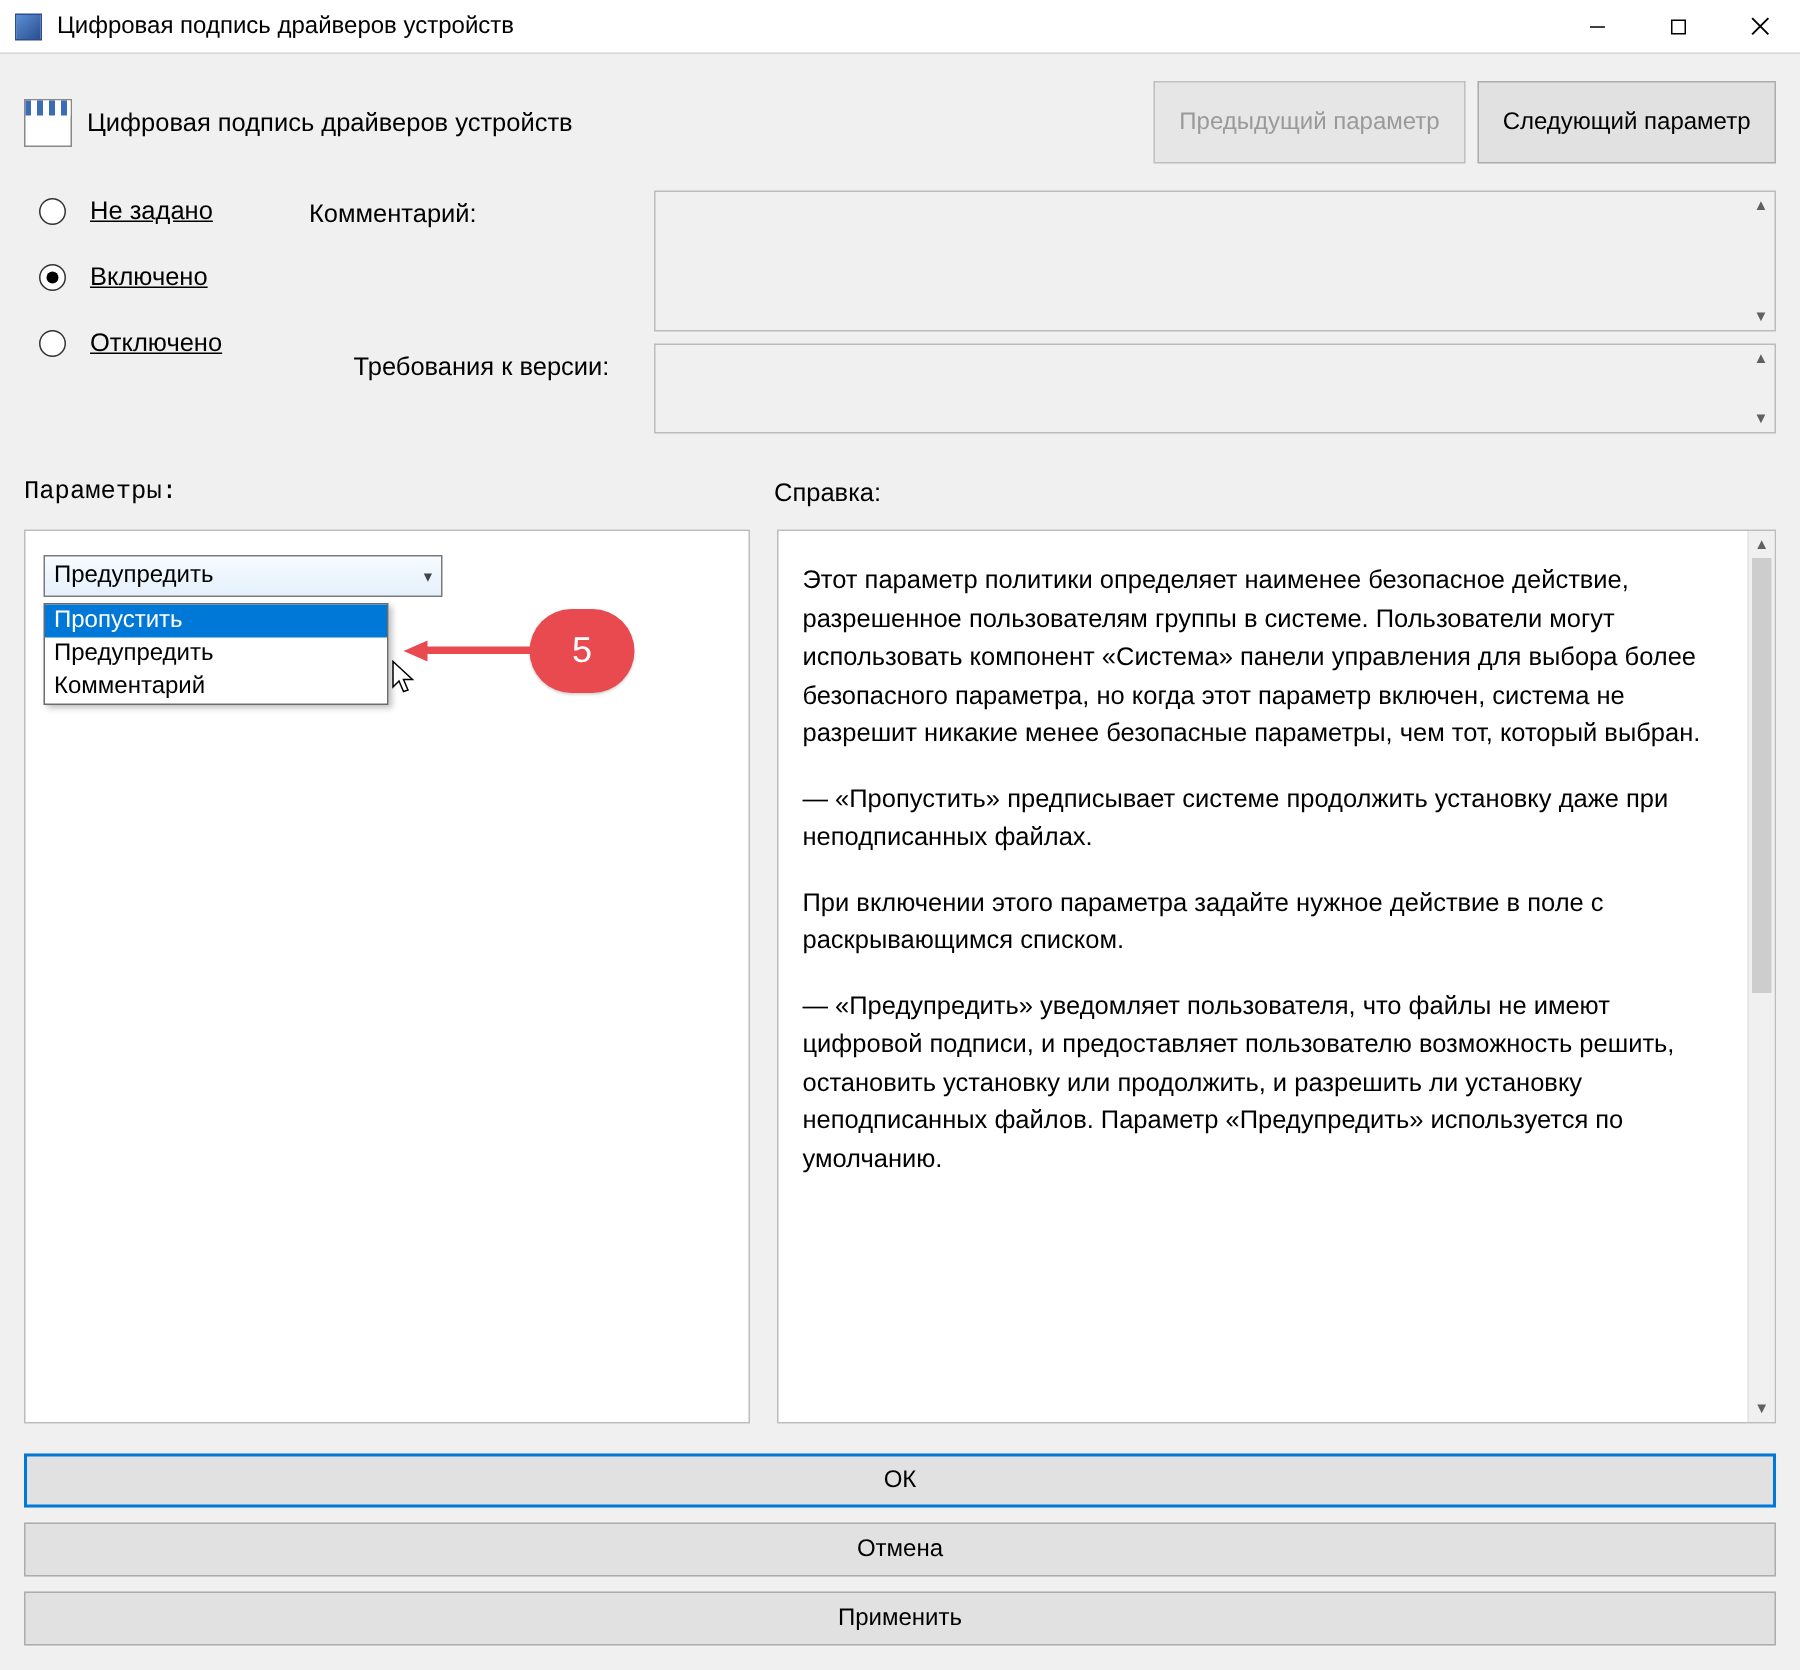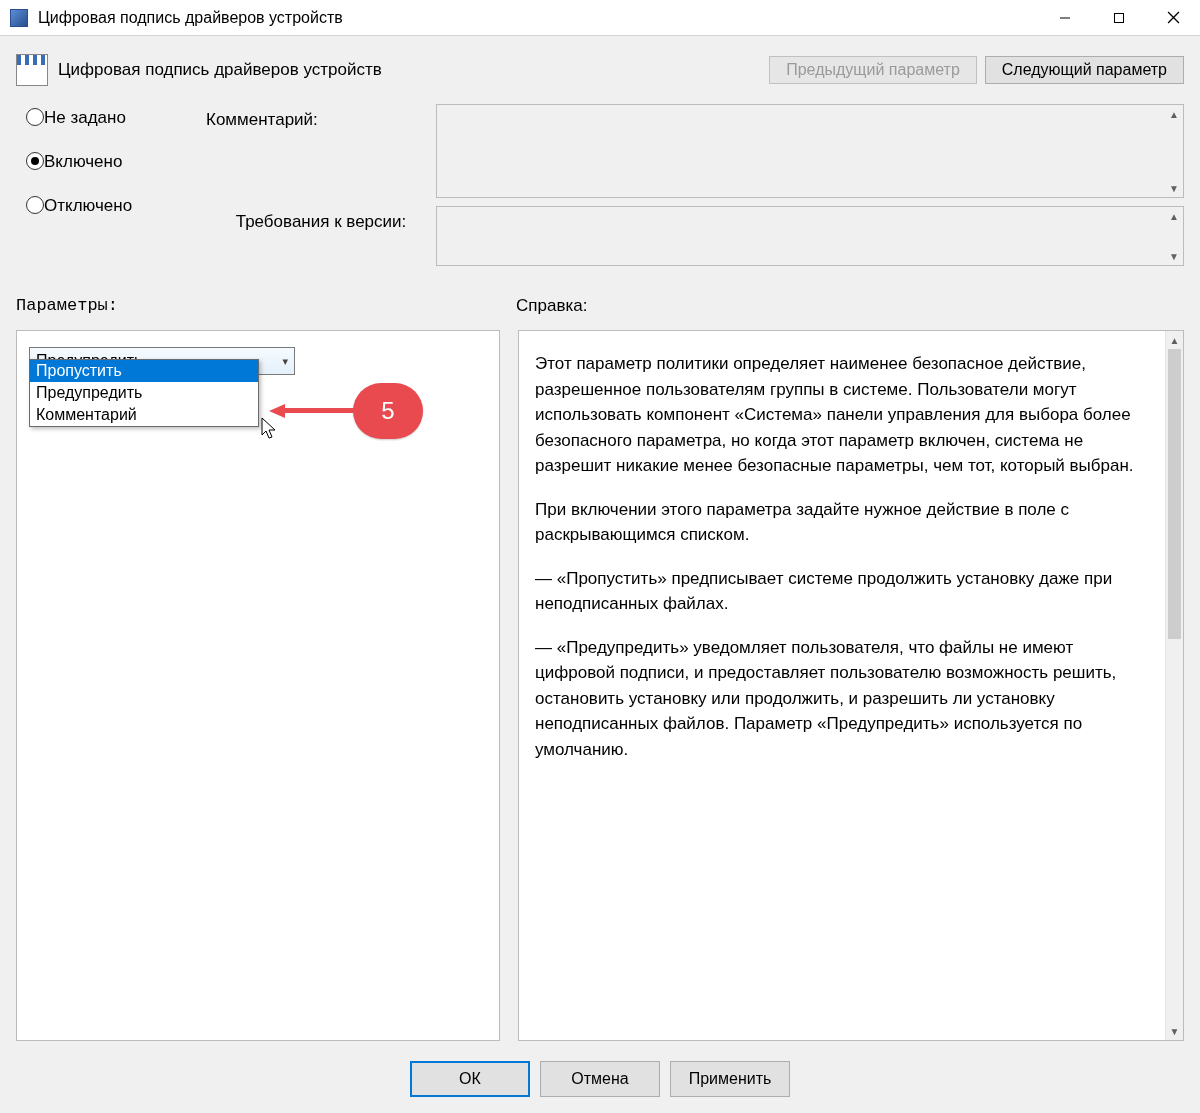--- a/index.html
+++ b/index.html
@@ -73,21 +73,21 @@
   .header-row .policy-name {
     font-size: 17px;
     color: #000;
   }
   .header-row .nav-buttons {
     margin-left: auto;
     display: flex;
     gap: 8px;
   }
   .btn {
-    height: 28px;
+    height: 55px;
     padding: 0 16px;
     background: #e1e1e1;
     border: 1px solid #adadad;
     font-size: 16px;
     display: flex; align-items: center; justify-content: center;
     min-width: 100px;
     cursor: default;
   }
   .btn.disabled {
     color: #9a9a9a;
@@ -108,21 +108,21 @@
     row-gap: 8px;
   }
   .radio-col {
     grid-column: 1;
     grid-row: 1 / span 3;
     display: flex;
     flex-direction: column;
     gap: 24px;
     padding-top: 4px;
   }
-  .radio-row { display: flex; align-items: flex-start; gap: 0; font-size: 17px; }
+  .radio-row { display: flex; align-items: center; gap: 16px; font-size: 17px; text-decoration: underline; }
   .radio-circle {
     width: 18px; height: 18px;
     border: 1px solid #333;
     border-radius: 50%;
     display: inline-flex; align-items: center; justify-content: center;
     background: #fff;
   }
   .radio-circle.checked::after {
     content: "";
     width: 8px; height: 8px;
@@ -212,21 +212,21 @@
     display: flex; align-items: center; justify-content: space-between;
     padding: 0 6px;
     font-size: 16px;
   }
   .combo .chev {
     font-size: 11px;
     color: #444;
   }
   .dropdown {
     position: absolute;
-    top: 12px; left: 0;
+    top: 32px; left: 0;
     width: 230px;
     background: #fff;
     border: 1px solid #6b6b6b;
     box-shadow: 2px 2px 4px rgba(0,0,0,0.25);
   }
   .dropdown .ditem {
     padding: 2px 6px;
     font-size: 16px;
   }
   .dropdown .ditem.selected {
@@ -280,20 +280,21 @@
     left: 232px; top: 70px;
     width: 18px; height: 24px;
     pointer-events: none;
   }
 
   .footer {
     display: flex;
     justify-content: center;
     gap: 10px;
     padding: 12px 16px 16px 16px;
+    flex-direction: column;
   }
   .footer .btn { min-width: 120px; height: 36px; }
 
 </style>
 </head>
 <body>
 
 <div class="window">
 
   <div class="titlebar">
@@ -384,22 +385,22 @@
         </div>
 
         <svg class="cursor-icon" viewBox="0 0 18 24">
           <path d="M1 1 L1 18 L5 14 L8 21 L11 20 L8 13 L14 13 Z" fill="#fff" stroke="#000" stroke-width="1"></path>
         </svg>
       </div>
     </div>
 
     <div class="panel help">
       <p>Этот параметр политики определяет наименее безопасное действие, разрешенное пользователям группы в системе. Пользователи могут использовать компонент «Система» панели управления для выбора более безопасного параметра, но когда этот параметр включен, система не разрешит никакие менее безопасные параметры, чем тот, который выбран.</p>
+      <p>— «Пропустить» предписывает системе продолжить установку даже при неподписанных файлах.</p>
       <p>При включении этого параметра задайте нужное действие в поле с раскрывающимся списком.</p>
-      <p>— «Пропустить» предписывает системе продолжить установку даже при неподписанных файлах.</p>
       <p>— «Предупредить» уведомляет пользователя, что файлы не имеют цифровой подписи, и предоставляет пользователю возможность решить, остановить установку или продолжить, и разрешить ли установку неподписанных файлов. Параметр «Предупредить» используется по умолчанию.</p>
       <div class="help-scrollbar">
         <div class="arr">▲</div>
         <div class="thumb"></div>
         <div class="arr" style="position:absolute;bottom:0;left:0;right:0;">▼</div>
       </div>
     </div>
   </div>
 
   <div class="footer">

